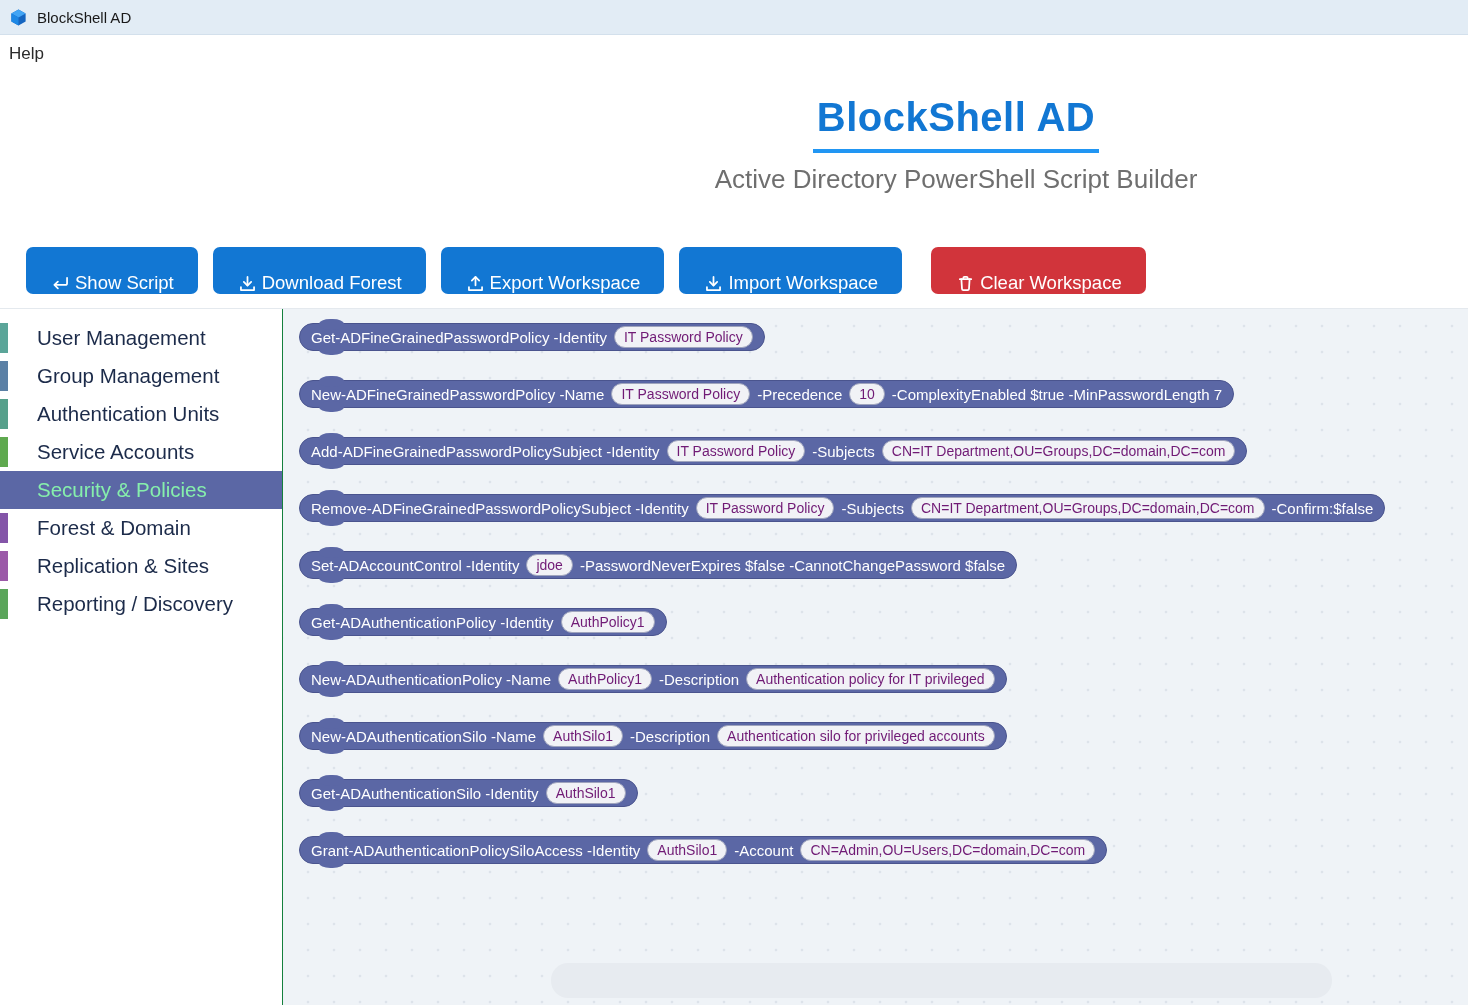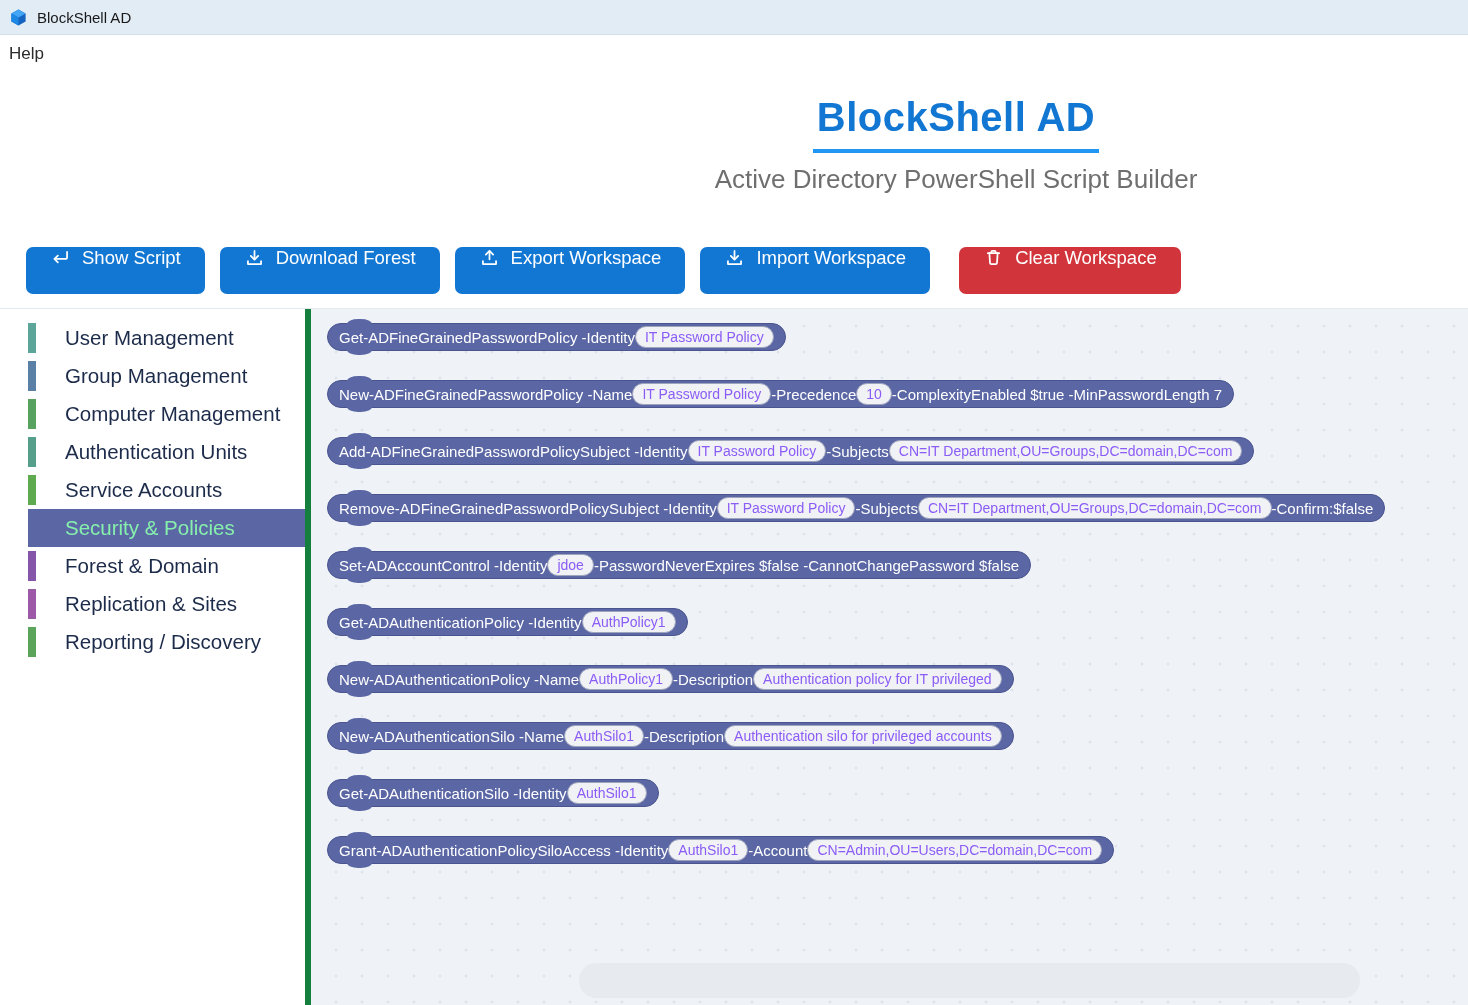--- a/index.html
+++ b/index.html
@@ -21,58 +21,58 @@
   .header { background:#fff; height:159px; overflow:hidden; }
   .header-inner { width:1912px; text-align:center; padding-top:22px; }
   .app-heading { display:inline-block; font-size:40px; font-weight:bold;
     color:var(--accent,#1372d0); border-bottom:4px solid var(--underline,#2196f3);
     padding:0 4px 9px 4px; letter-spacing:0.5px; }
   .subtitle { font-size:26px; color:#6f6f6f; margin-top:11px; }
 
   
   .toolbar { height:76px; background:#fff; display:flex; align-items:center;
     padding-left:26px; gap:15px; }
-  .btn { display:inline-flex; align-items:flex-start; gap:11px; height:47px;
+  .btn { display:inline-flex; align-items:flex-end; gap:4px; height:47px;
     border:none; border-radius:7px; padding:0 24px; font-size:18.5px;
     color:#fff; background:var(--accent,#1277d3); cursor:pointer;
     font-family:"Liberation Sans", sans-serif; }
   .btn-danger { background:var(--danger,#d1343b); margin-left:14px; }
   .btn .bicon { width:21px; height:21px; display:inline-flex; }
   .btn .bicon svg { width:100%; height:100%; stroke:#fff; fill:none;
     stroke-width:2; stroke-linecap:round; stroke-linejoin:round; }
 
   
   .content { display:flex; height:697px; border-top:1px solid #e4e9ee; }
-  .sidebar { width:283px; background:#fff; border-right:6px solid #15803d;
-    padding-top:10px;margin-left:28px; }
+  .sidebar { width:283px; background:#fff; border-right:1px solid #15803d;
+    padding-top:10px; }
   .cat-item { height:38px; display:flex; align-items:center; cursor:pointer; }
   .cat-strip { width:8px; height:30px; margin-right:29px; flex:none; }
   .cat-label { font-size:20.5px; color:#1c2b4a; white-space:nowrap; }
   .cat-item.selected { background:var(--block-color,#5b67a5); }
   .cat-item.selected .cat-label { color:#86efac; }
 
   .workspace { flex:1; position:relative; background:#eff3f7;
     background-image:radial-gradient(circle, #dde3ea 1.5px, rgba(0,0,0,0) 1.6px);
     background-size:26px 26px; background-position:12px 4px; overflow:hidden; }
 
   .blocks-col { position:absolute; top:14px; left:16px; display:flex;
     flex-direction:column; align-items:flex-start; gap:29px; }
-  .block { position:relative; display:inline-flex; align-items:center; 
+  .block { position:relative; display:inline-flex; align-items:center; gap:7px;
     background:var(--block-color,#5b67a5); border:1px solid #4a548e;
     border-radius:14px; padding:3px 11px; height:28px; color:#fff;
     font-size:15px; white-space:nowrap; cursor:grab; }
   .block::before, .block::after { content:""; position:absolute; left:19px;
     width:25px; height:11px; background:var(--block-color,#5b67a5);
     border-radius:45%; }
   .block::before { top:-5px; }
   .block::after  { bottom:-5px; }
   .btext { position:relative; z-index:1; }
   .bfield { position:relative; z-index:1; background:#f1f2f6;
     border:1px solid #9fa4bd; border-radius:11px; padding:1px 9px;
-    color:#8b5cf6; font-size:14px; line-height:18px; cursor:text; }
+    color:#701a75; font-size:14px; line-height:18px; cursor:text; }
 
   .hscroll-thumb { position:absolute; left:268px; bottom:7px; width:781px;
     height:35px; border-radius:17px; background:#e7ebf0; }
 </style>
 </head>
 <body>
 
 <div class="titlebar">
   <span class="app-icon">
     <svg viewBox="0 0 24 24">
@@ -151,24 +151,20 @@
   <div class="sidebar" id="sidebar">
       <div class="cat-item">
         <span class="cat-strip" style="background: rgb(91, 165, 153);"></span>
         <span class="cat-label">User Management</span>
       </div>
       <div class="cat-item">
         <span class="cat-strip" style="background: rgb(91, 128, 165);"></span>
         <span class="cat-label">Group Management</span>
       </div>
       <div class="cat-item">
-        <span class="cat-strip" style="background: rgb(87, 162, 95);"></span>
-        <span class="cat-label">Computer Management</span>
-      </div>
-      <div class="cat-item">
         <span class="cat-strip" style="background: rgb(86, 160, 139);"></span>
         <span class="cat-label">Authentication Units</span>
       </div>
       <div class="cat-item">
         <span class="cat-strip" style="background: rgb(95, 169, 79);"></span>
         <span class="cat-label">Service Accounts</span>
       </div>
       <div class="cat-item selected">
         <span class="cat-strip" style="background: rgb(91, 103, 165);"></span>
         <span class="cat-label">Security &amp; Policies</span>

